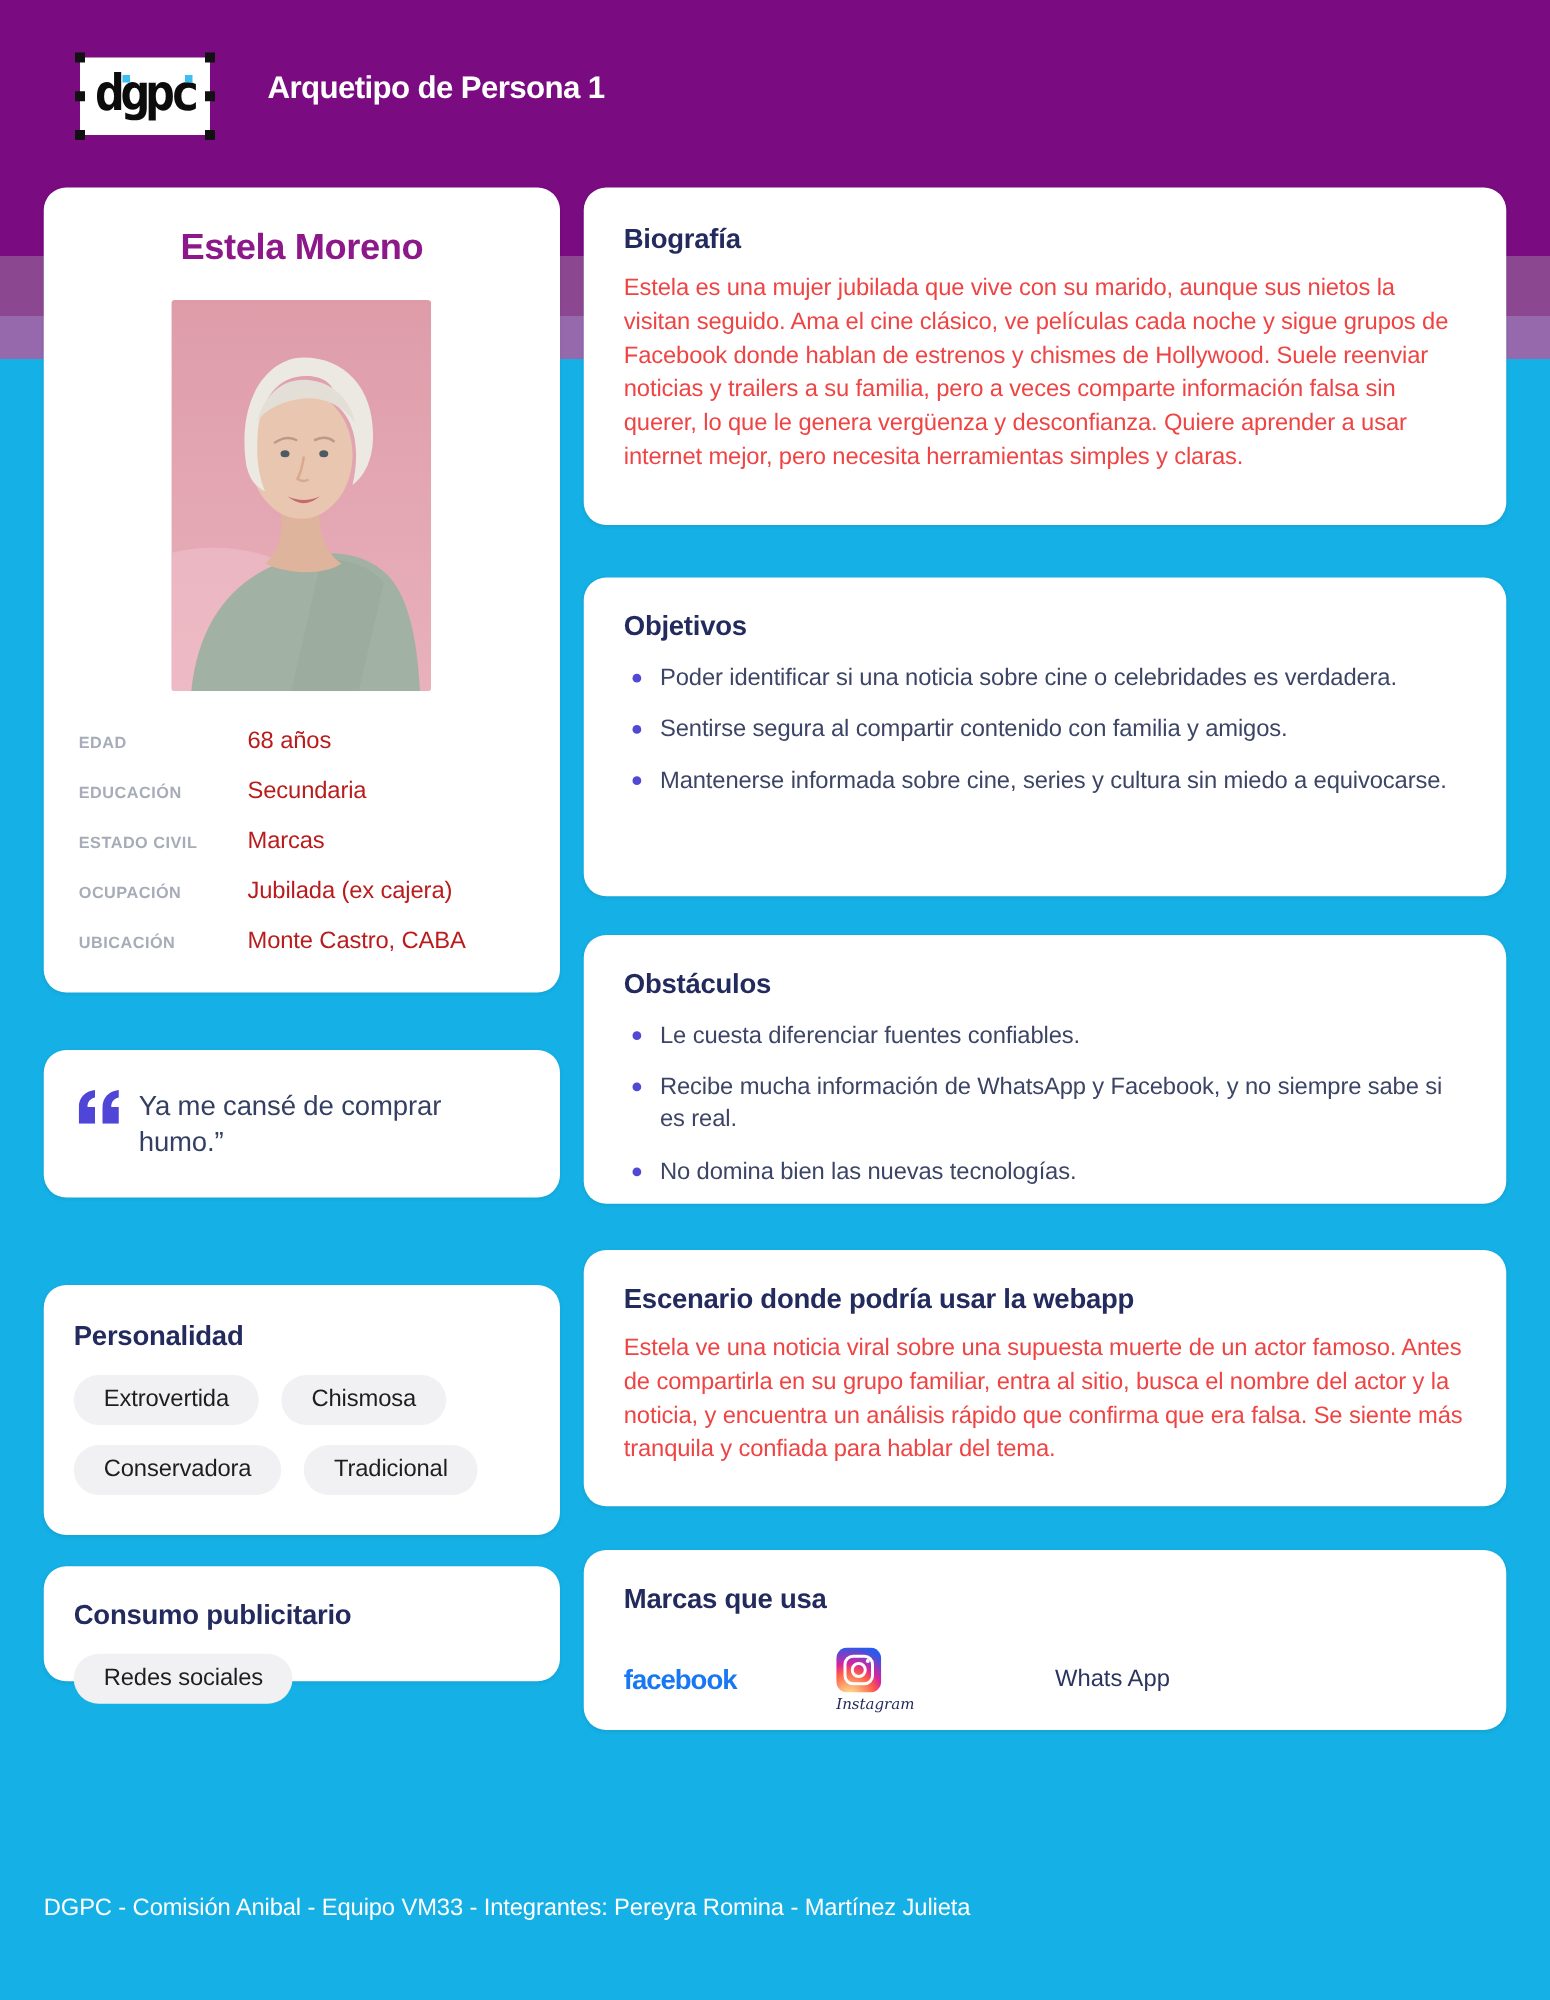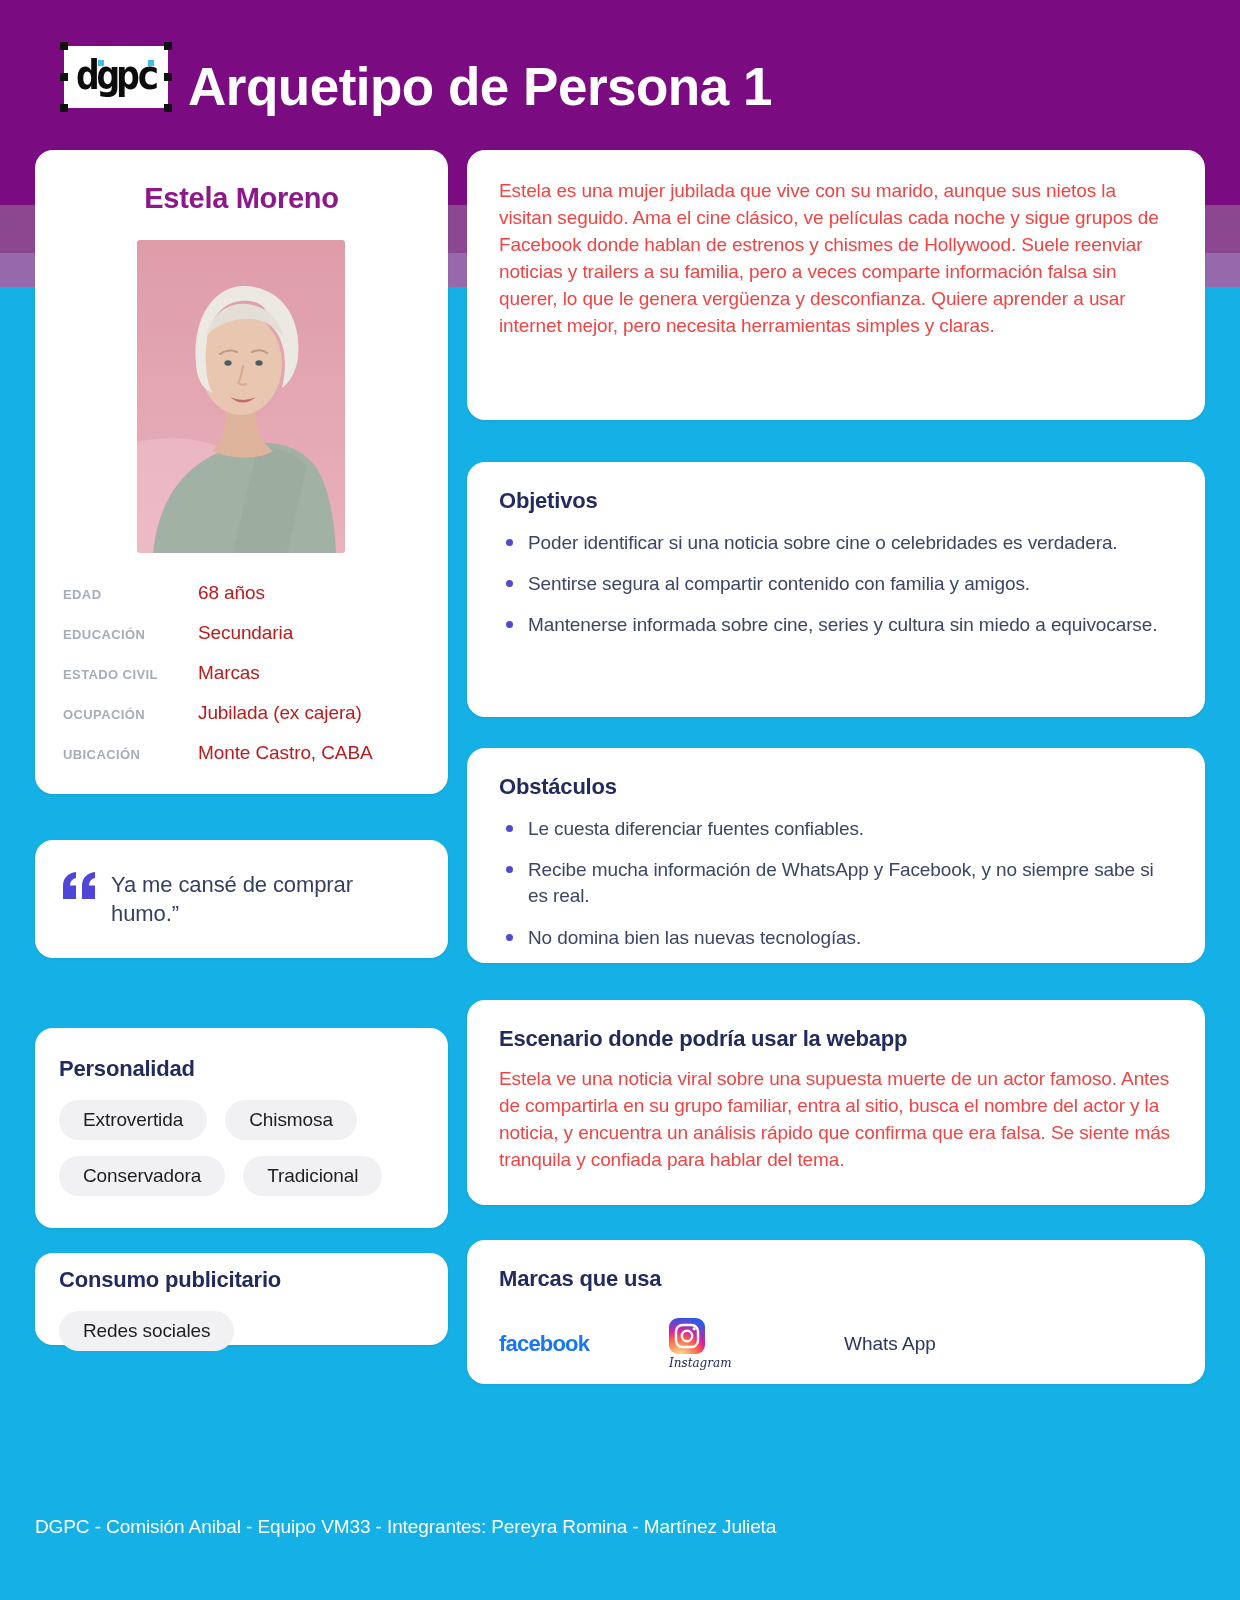--- a/index.html
+++ b/index.html
@@ -23,22 +23,22 @@
     font-weight:bold; font-size:40px; color:#0c0c0c; letter-spacing:-4px;
     line-height:1; transform:translateY(-2px);
   }
   .handle{ position:absolute; width:8px; height:8px; background:#111; }
   .h-tl{ left:-4px; top:-4px; } .h-tr{ right:-4px; top:-4px; }
   .h-bl{ left:-4px; bottom:-4px; } .h-br{ right:-4px; bottom:-4px; }
   .h-ml{ left:-4px; top:27px; } .h-mr{ right:-4px; top:27px; }
   .px-accent{ position:absolute; width:6px; height:6px; background:#3BBFF0; }
   .px-1{ left:34px; top:14px; } .px-2{ left:84px; top:14px; }
   .header-title{
-    position:absolute; left:188px; top:56px; color:#ffffff;
-    font-size:53px; font-weight:700; letter-spacing:-0.5px;
+    position:absolute; left:214px; top:56px; color:#ffffff;
+    font-size:25px; font-weight:700; letter-spacing:-0.5px;
   }
   
   .card{
     position:absolute; background:#ffffff; border-radius:18px;
     box-shadow:0 1px 3px rgba(0,0,0,0.07);
   }
   .lcol{ left:35px; width:413px; }
   .rcol{ left:467px; width:738px; }
   .card-h{
     font-size:22px; font-weight:700; color:#232B5E; letter-spacing:-0.2px;
@@ -60,21 +60,21 @@
     width:135px; font-size:13px; font-weight:700; color:#A6ACB8;
     text-transform:uppercase; letter-spacing:0.4px; flex:0 0 auto;
   }
   .field-value{ font-size:19px; color:#b91c1c; letter-spacing:-0.1px; }
   
   .quote-card{ top:840px; height:118px; padding:30px 28px 0 28px; display:flex; gap:14px; }
   .quote-icon{ flex:0 0 auto; margin-top:2px; }
   .quote-text{ font-size:22px; color:#353F63; line-height:1.32; max-width:250px; letter-spacing:-0.1px; }
   
   .personalidad-card{ top:1028px; height:200px; padding:28px 24px 0 24px; }
-  .consumo-card{ top:1253px; height:92px; padding:14px 24px 0 24px; }
+  .consumo-card{ top:1253px; height:92px; padding:26px 24px 0 24px; }
   .chip-rows{ margin-top:18px; display:flex; flex-wrap:wrap; gap:16px 18px; }
   .chip{
     display:inline-block; background:#F1F1F3; border-radius:22px;
     padding:9px 24px; font-size:19px; color:#1E1E20; letter-spacing:-0.1px;
   }
   
   .bio-card{ top:150px; height:270px; padding:28px 32px 0 32px; }
   .obj-card{ top:462px; height:255px; padding:26px 32px 0 32px; }
   .obs-card{ top:748px; height:215px; padding:26px 32px 0 32px; }
   .esc-card{ top:1000px; height:205px; padding:26px 32px 0 32px; }
@@ -201,20 +201,21 @@
   </div>
 
   <div class="card lcol consumo-card">
     <div class="card-h">Consumo publicitario</div>
     <div class="chip-rows">
       <span class="chip">Redes sociales</span>
     </div>
   </div>
 
   <div class="card rcol bio-card">
+    <div class="card-h">Biografía</div>
     <p class="body-text">Estela es una mujer jubilada que vive con su marido, aunque sus nietos la visitan seguido. Ama el cine clásico, ve películas cada noche y sigue grupos de Facebook donde hablan de estrenos y chismes de Hollywood. Suele reenviar noticias y trailers a su familia, pero a veces comparte información falsa sin querer, lo que le genera vergüenza y desconfianza. Quiere aprender a usar internet mejor, pero necesita herramientas simples y claras.</p>
   </div>
 
   <div class="card rcol obj-card">
     <div class="card-h">Objetivos</div>
     <ul class="dot-list">
       <li>Poder identificar si una noticia sobre cine o celebridades es verdadera.</li>
       <li>Sentirse segura al compartir contenido con familia y amigos.</li>
       <li>Mantenerse informada sobre cine, series y cultura sin miedo a equivocarse.</li>
     </ul>

